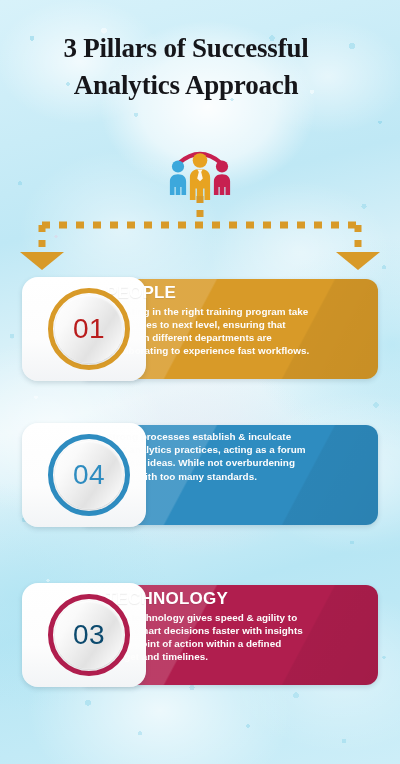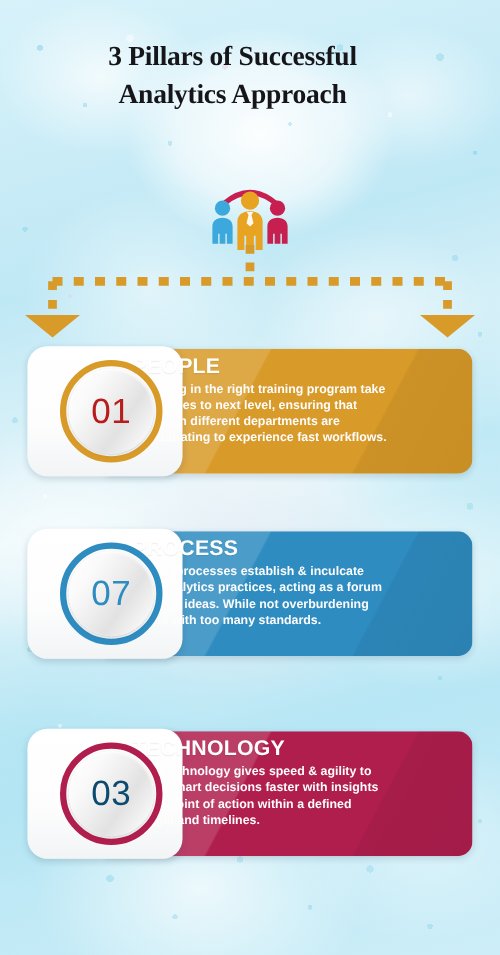--- a/index.html
+++ b/index.html
@@ -85,21 +85,21 @@
 
   
   #title-block {
     position: absolute;
     top: 30px;
     left: 0;
     width: 372px;
     text-align: center;
     font-family: "Liberation Serif", serif;
     font-weight: bold;
-    font-size: 22px;
+    font-size: 27px;
     line-height: 1.38;
     color: #16161a;
     letter-spacing: -0.2px;
   }
   #title-block .tline { display: block; white-space: nowrap; }
 
   
   #people-icon {
     position: absolute;
     top: 143px;
@@ -309,24 +309,23 @@
   <div class="card" id="card-process">
     <div class="card-body">
       <div class="fill" style="position: absolute; inset: 0px; background: rgb(46, 140, 192);"></div>
       <div class="sheen"></div>
       <div class="sheen2"></div>
     </div>
     <div class="card-panel"></div>
     <div class="badge" style="color: rgb(46, 140, 192);">
       <span class="badge-ring"></span>
       <span class="badge-inner"></span>
-      <span class="badge-num" style="color: rgb(46, 140, 192);">07</span>
+      <span class="badge-num" style="color: rgb(46, 140, 192);">04</span>
     </div>
     <div class="card-text">
-      <div class="card-heading">PROCESS</div>
       <div class="card-desc">Strong processes establish &amp; inculcate best analytics practices, acting as a forum to share ideas. While not overburdening teams with too many standards.</div>
     </div>
   </div>
 
   <div class="card" id="card-tech">
     <div class="card-body">
       <div class="fill" style="position: absolute; inset: 0px; background: rgb(176, 30, 78);"></div>
       <div class="sheen"></div>
       <div class="sheen2"></div>
     </div>

